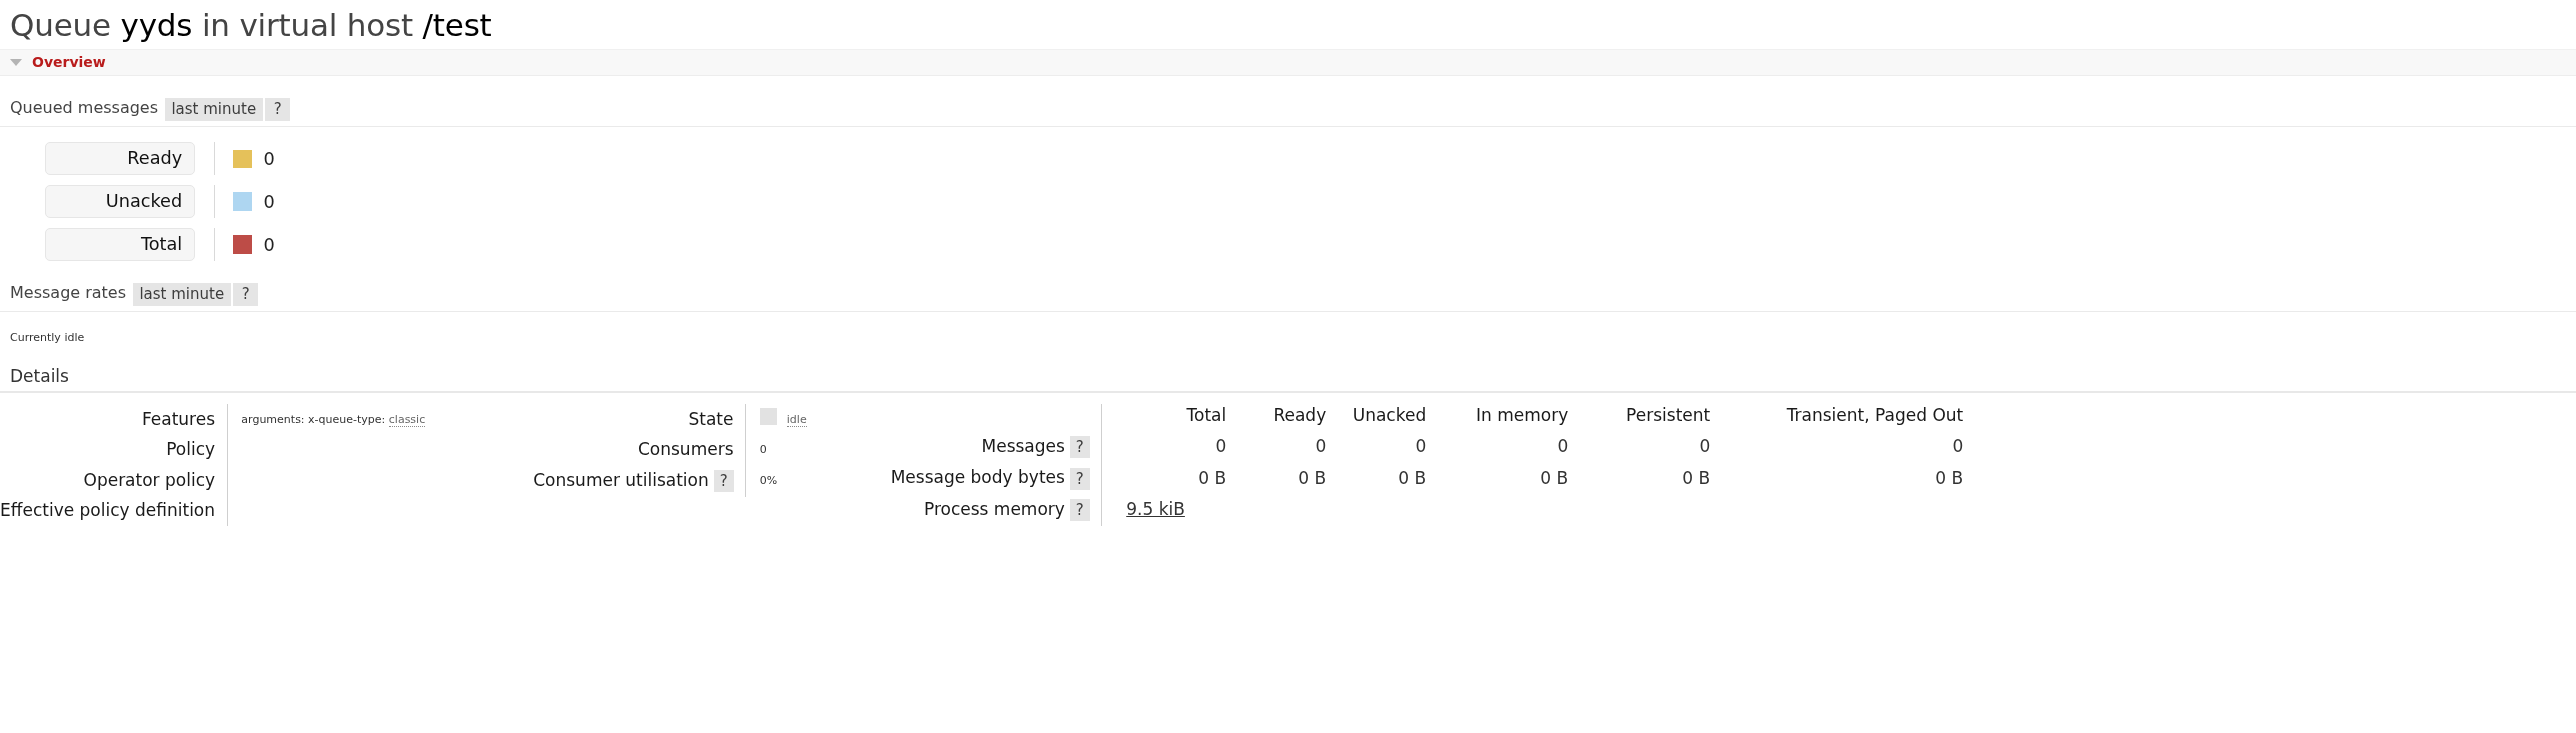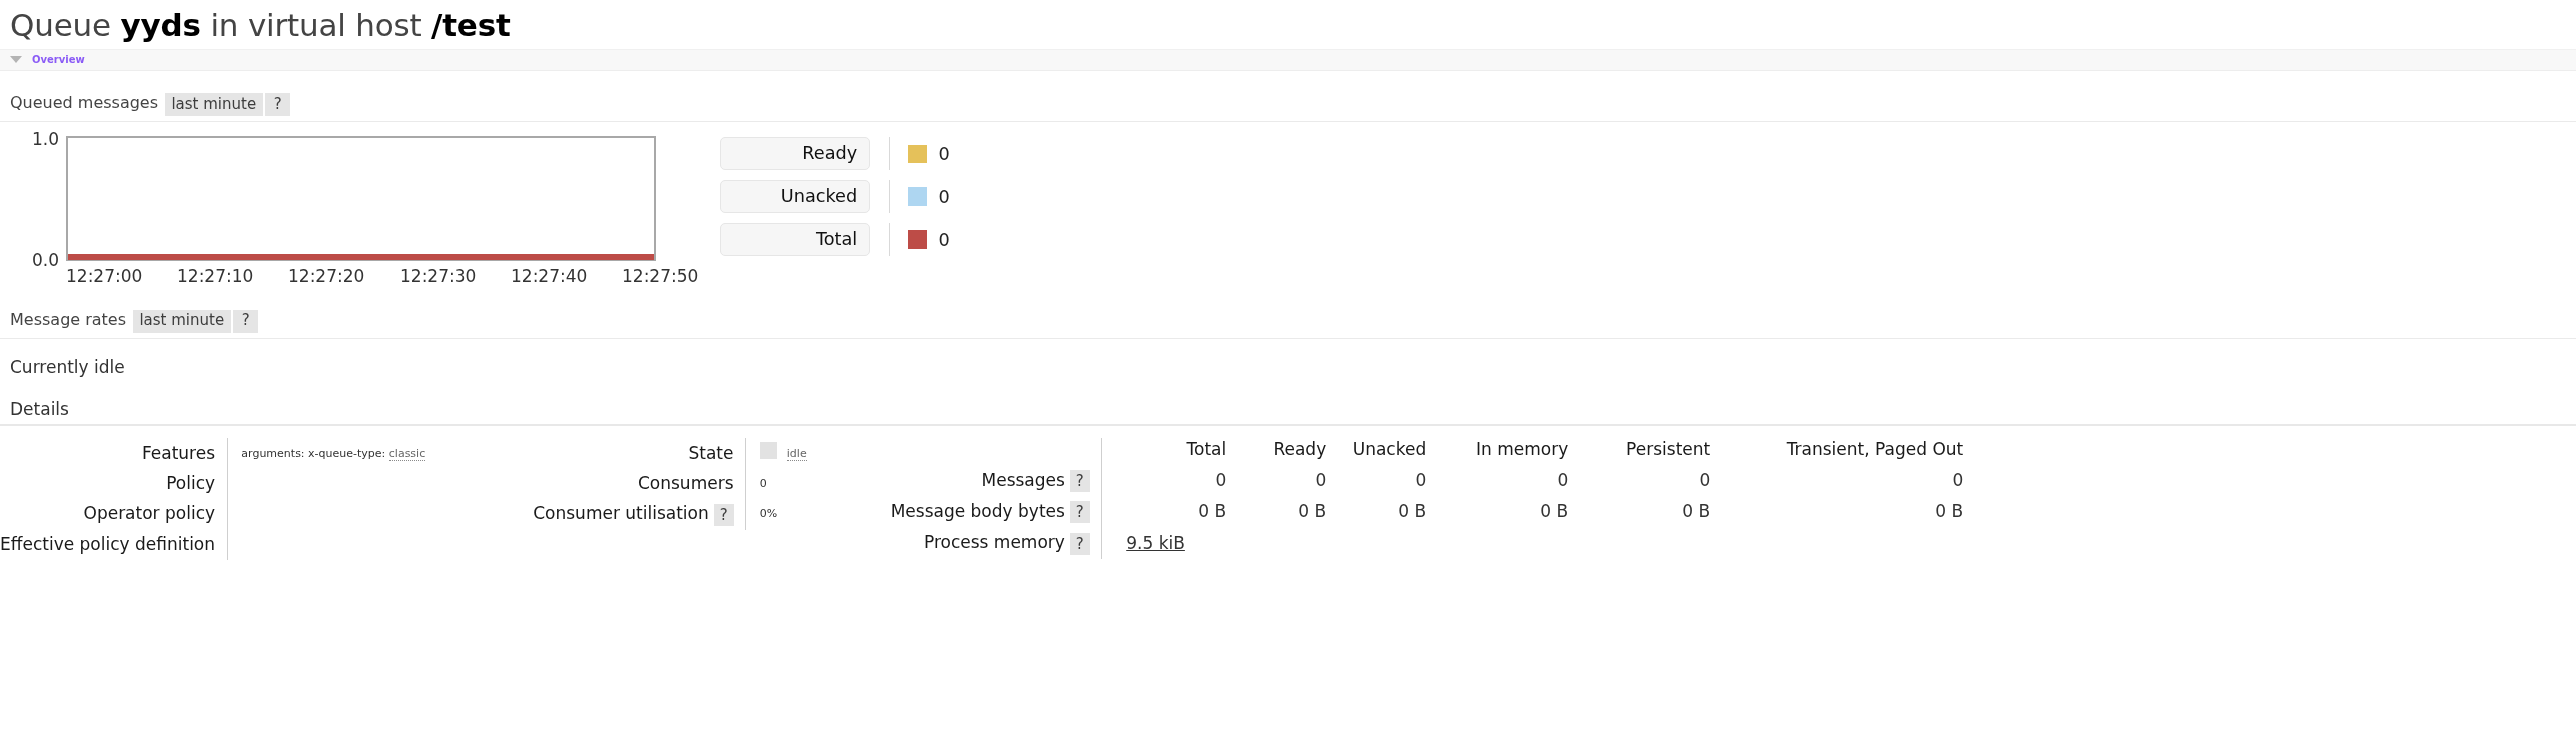--- a/index.html
+++ b/index.html
@@ -22,36 +22,36 @@
     font-weight: 400;
     color: #444444;
     letter-spacing: -0.2px;
     padding: 8.4px 0 0 10px;
     margin: 0;
     line-height: 1.15;
     white-space: nowrap;
   }
   .page-title .strong {
     color: #000000;
-    font-weight: 700;
+    font-weight: 400;
   }
 
   
   .section-bar {
     background: #f8f8f8;
     border-top: 0.8px solid #f0f0f0;
     border-bottom: 0.8px solid #ededed;
     margin-top: 5px;
     padding: 4.2px 0 5px 10px;
     display: flex;
     align-items: center;
     gap: 10px;
-    font-size: 10px;
+    font-size: 14px;
     font-weight: 700;
-    color: #8b5cf6;
+    color: #b91c1c;
   }
   .tri-down {
     width: 0; height: 0;
     border-left: 6.7px solid transparent;
     border-right: 6.7px solid transparent;
     border-top: 7.6px solid #b4b4b4;
     display: inline-block;
   }
 
   
@@ -174,21 +174,21 @@
     display: inline-block;
   }
   .legend-value {
     font-size: 17.7px;
     color: #222222;
     margin-left: 11.8px;
   }
 
   
   .idle-text {
-    font-size: 17px;
+    font-size: 11px;
     color: #333333;
     padding-left: 10px;
     margin-top: 18.6px;
   }
   .details-label {
     font-size: 17px;
     color: #333333;
     padding-left: 10px;
     margin-top: 22px;
     padding-bottom: 5px;
@@ -311,37 +311,20 @@
 </div>
 
 <div class="subhead">
   <span class="subhead-label">Queued messages</span>
   <span class="chip">last minute</span>
   <span class="chip q">?</span>
 </div>
 
 <div class="chart-block">
 
-  <div class="chart-wrap">
-    <div class="y-label y-top">1.0</div>
-    <div class="y-label y-bot">0.0</div>
-
-    <div class="chart-area">
-      <div class="series-line" id="series-total" style="background: rgb(189, 76, 71);"></div>
-    </div>
-
-    <div class="x-axis">
-      <span class="x-tick" style="left:39px">12:27:00</span>
-      <span class="x-tick" style="left:150px">12:27:10</span>
-      <span class="x-tick" style="left:261px">12:27:20</span>
-      <span class="x-tick" style="left:373px">12:27:30</span>
-      <span class="x-tick" style="left:484px">12:27:40</span>
-      <span class="x-tick" style="left:595px">12:27:50</span>
-    </div>
-  </div>
 
   <div class="legend">
     <div class="legend-row">
       <div class="legend-btn">Ready</div>
       <div class="legend-sep"></div>
       <span class="legend-swatch" id="sw-ready" style="background: rgb(229, 193, 90);"></span>
       <span class="legend-value">0</span>
     </div>
     <div class="legend-row">
       <div class="legend-btn">Unacked</div>

